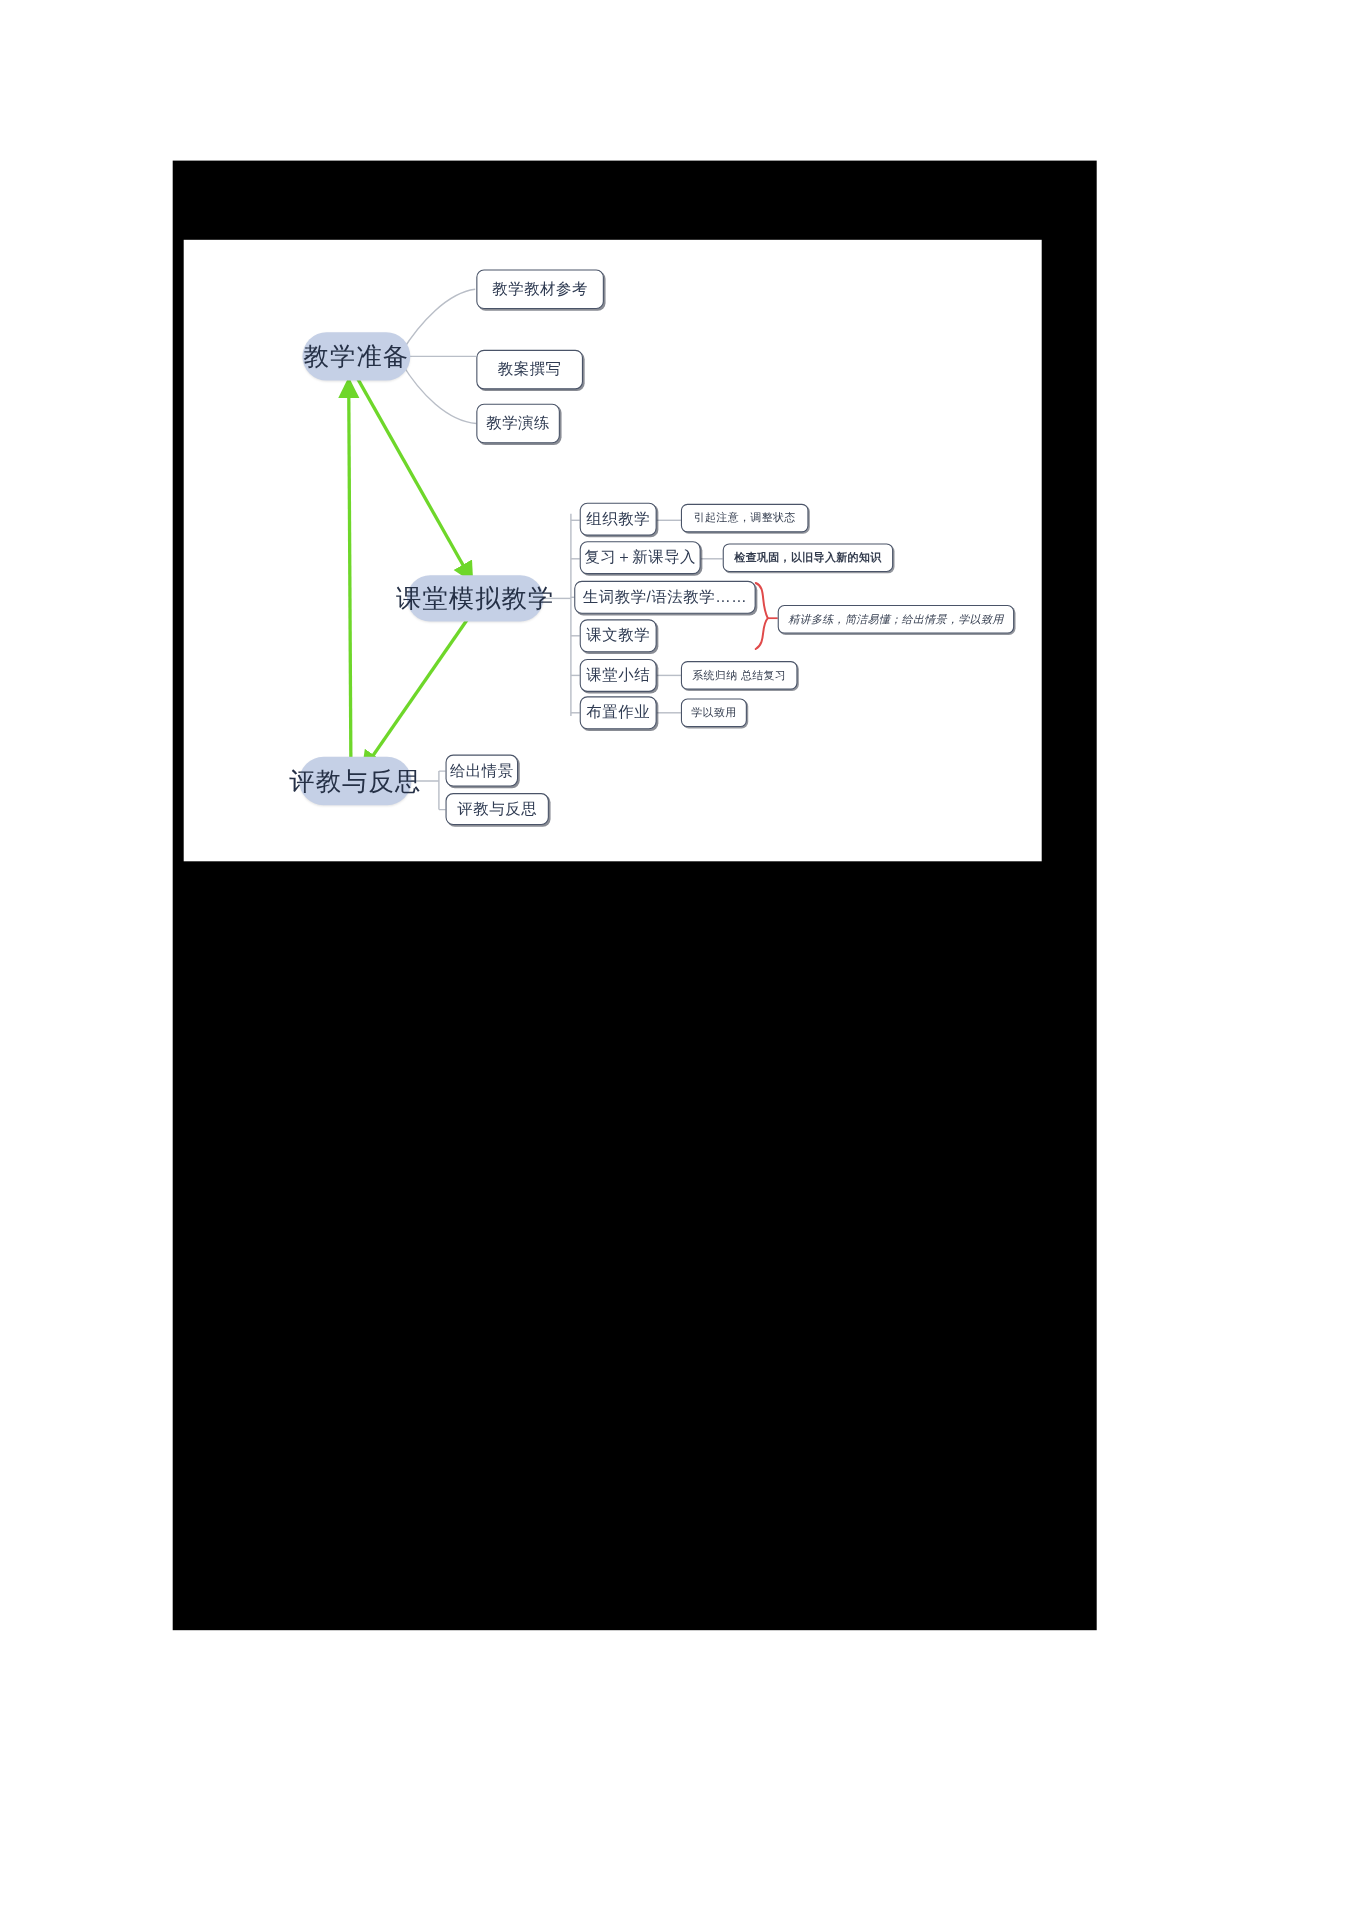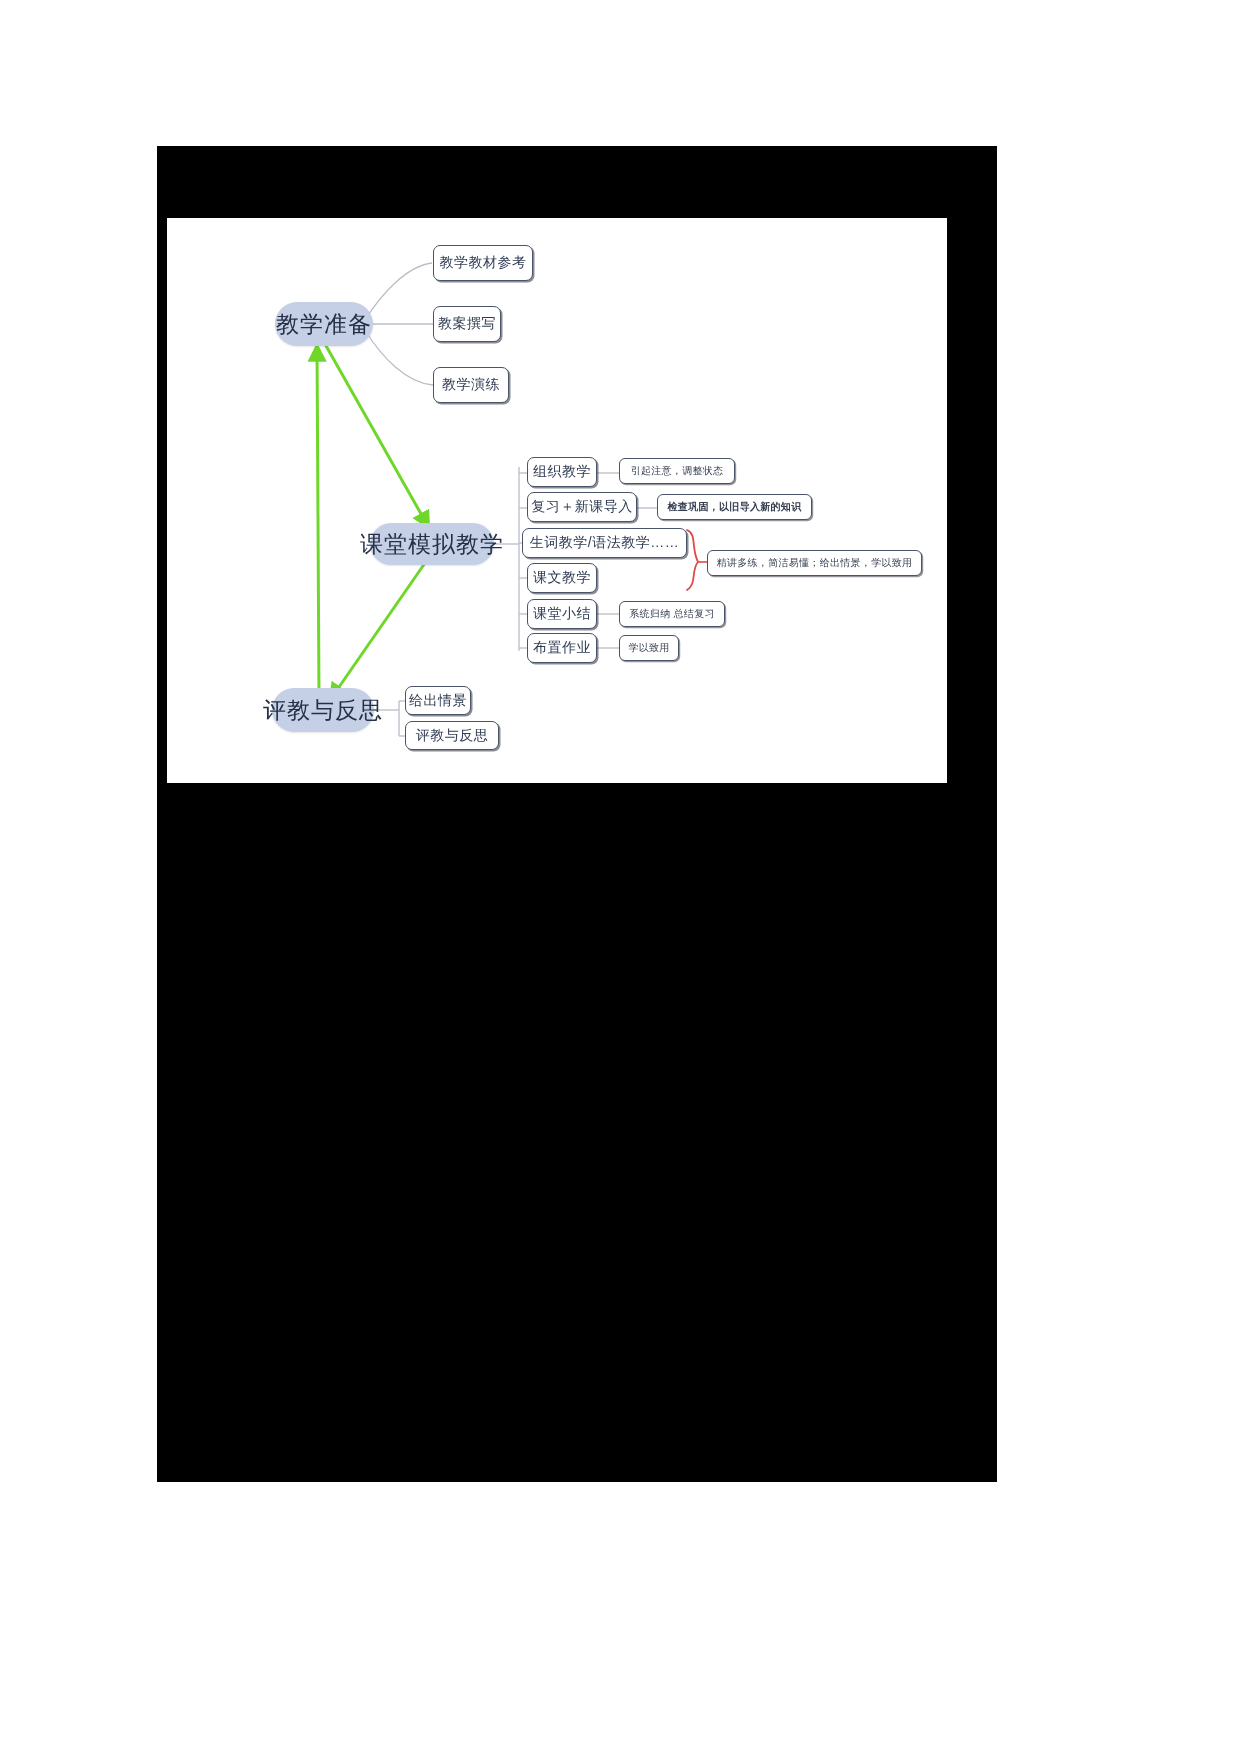--- a/index.html
+++ b/index.html
@@ -112,24 +112,24 @@
 
       <path d="M158,126 L262,310" stroke="#6ed72a" stroke-width="3" fill="none" marker-end="url(#gtip)"></path>
 
       <path d="M258,345 L163,482" stroke="#6ed72a" stroke-width="3" fill="none" marker-end="url(#gtip)"></path>
     </svg>
 
     <div class="node root" style="left:108px;top:84px;width:98px;height:44px;">
       <span>教学准备</span>
     </div>
 
-    <div class="node branch" style="left:266px;top:27px;width:100px;height:36px;">
+    <div class="node branch" style="left:266px;top:27px;width:116px;height:36px;">
       <span>教学教材参考</span>
     </div>
-    <div class="node branch" style="left:266px;top:88px;width:68px;height:36px;">
+    <div class="node branch" style="left:266px;top:100px;width:97px;height:36px;">
       <span>教案撰写</span>
     </div>
     <div class="node branch" style="left:266px;top:149px;width:76px;height:36px;">
       <span>教学演练</span>
     </div>
 
     <div class="node root" style="left:203px;top:305px;width:124px;height:42px;">
       <span>课堂模拟教学</span>
     </div>
 
@@ -148,21 +148,21 @@
     </div>
 
     <div class="node branch" style="left:355px;top:310px;width:165px;height:30px;">
       <span>生词教学/语法教学……</span>
     </div>
 
     <div class="node branch" style="left:360px;top:345px;width:70px;height:30px;">
       <span>课文教学</span>
     </div>
 
-    <div class="node leaf wide" style="left:540px;top:332px;width:215px;height:26px;">
+    <div class="node leaf wide" style="left:540px;top:332px;width:215px;height:26px;font-style:italic;">
       <span>精讲多练，简洁易懂；给出情景，学以致用</span>
     </div>
 
     <div class="node branch" style="left:360px;top:381px;width:70px;height:30px;">
       <span>课堂小结</span>
     </div>
     <div class="node leaf" style="left:452px;top:383px;width:106px;height:26px;">
       <span>系统归纳 总结复习</span>
     </div>
 

